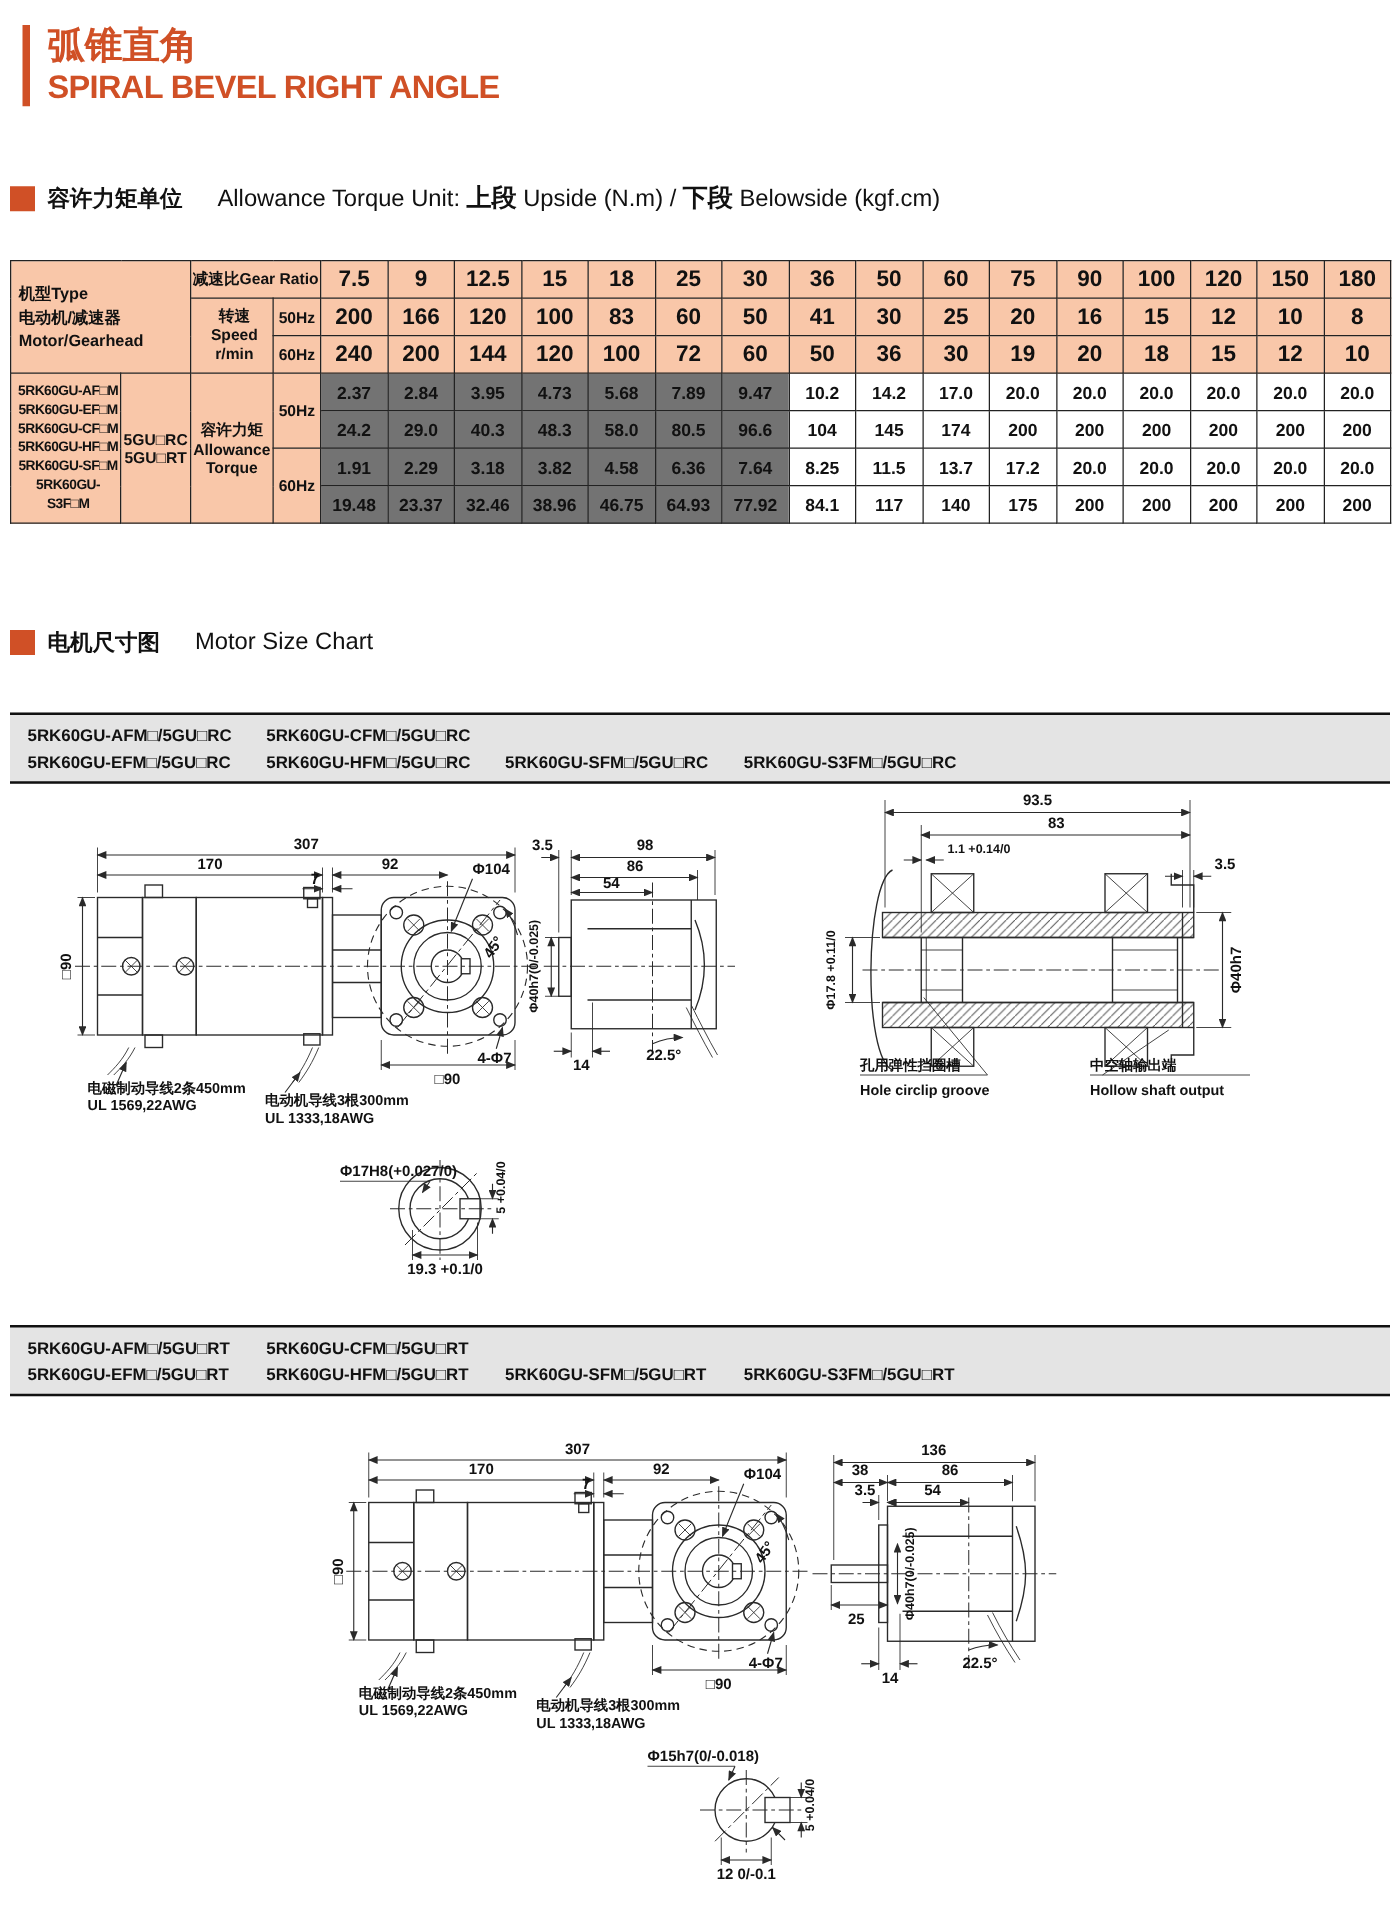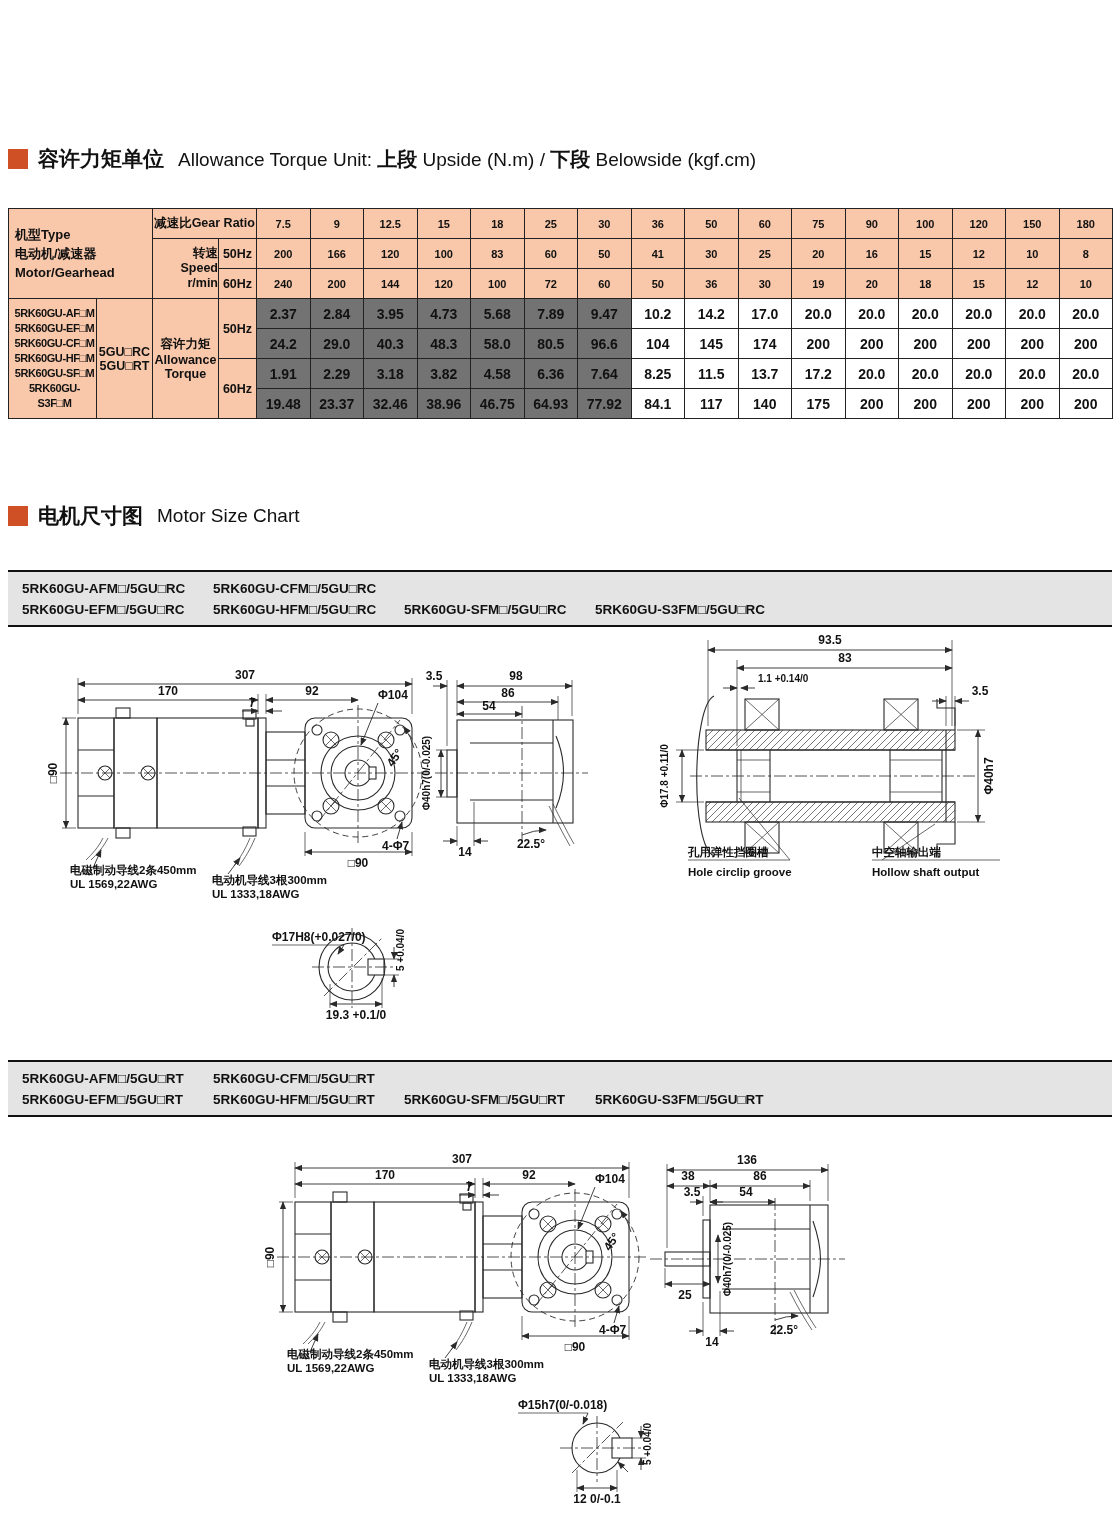--- a/index.html
+++ b/index.html
@@ -5,34 +5,34 @@
   html,body{margin:0;padding:0;background:#fff;}
   .page{position:relative;width:1120px;height:1534px;background:#fff;overflow:hidden;
         font-family:"Liberation Sans","DejaVu Sans",sans-serif;color:#111;}
   
   .title{position:absolute;left:18px;top:20px;border-left:6px solid #d05026;padding-left:14px;}
   .title .zh{font-size:30px;font-weight:bold;color:#d05026;line-height:34px;}
   .title .en{font-size:26px;font-weight:bold;color:#d05026;line-height:31px;letter-spacing:-0.5px;}
   
   .shead{position:absolute;left:8px;display:flex;align-items:center;}
   .sq{width:20px;height:20px;background:#d05026;margin-right:10px;flex:none;}
-  .shead .zh{font-size:21px;font-weight:bold;margin-right:14px;white-space:nowrap;}
+  .shead .zh{font-size:18px;font-weight:bold;margin-right:28px;white-space:nowrap;}
   .shead .en{font-size:19px;white-space:nowrap;}
   .shead .en b{font-size:20px;}
   
   table.tbl{position:absolute;top:208px;left:8px;width:1104px;border-collapse:collapse;table-layout:fixed;}
   .tbl th,.tbl td{border:1px solid #222;padding:0;text-align:center;vertical-align:middle;}
   .tbl tr{height:30px;}
   .tbl th{background:#f9c7a9;font-weight:bold;}
-  .tbl .num{font-size:11px;}
+  .tbl .num{font-size:18px;}
   .tbl .sm{font-size:12.5px;}
   .tbl td{font-size:14px;font-weight:bold;background:#fff;}
   .tbl td.g{background:#737373;}
   .tbl .lt{text-align:left;padding-left:6px;font-size:13px;line-height:19px;}
-  .tbl .lt2{text-align:right;padding-left:4px;font-size:12.5px;line-height:15px;margin-top:44px;}
+  .tbl .lt2{text-align:center;padding-left:4px;font-size:12.5px;line-height:15px;margin-top:44px;}
   .tbl .models{text-align:center;padding-left:4px;font-size:11px;line-height:15px;letter-spacing:-0.4px;}
   
   .bar{position:absolute;left:8px;width:1090px;background:#e4e4e4;border-top:2px solid #111;
        border-bottom:2px solid #111;padding:6px 0 5px 14px;}
   .bar .r{display:flex;height:21px;align-items:center;}
   .bar span{width:191px;font-weight:bold;font-size:13.5px;white-space:nowrap;flex:none;}
   
   svg{position:absolute;left:0;}
   svg line,svg path,svg rect,svg circle{fill:none;stroke:#2a2a2a;stroke-width:1.1;}
   svg .dim{stroke-width:0.9;}
@@ -42,20 +42,24 @@
   svg text{fill:#111;stroke:none;font-family:"Liberation Sans","DejaVu Sans",sans-serif;}
   svg .dt{font-size:12px;font-weight:bold;}
   svg .ds{font-size:10px;font-weight:bold;}
   svg .lb{font-size:11.5px;font-weight:bold;}
 </style>
 </head>
 <body>
 
 <div class="page">
 
+  <div class="title">
+    <div class="zh">弧锥直角</div>
+    <div class="en">SPIRAL BEVEL RIGHT ANGLE</div>
+  </div>
 
   <div class="shead" style="top:145px;">
     <span class="sq"></span>
     <span class="zh">容许力矩单位</span>
     <span class="en">
       <span>Allowance Torque Unit:</span>
       <b>上段</b>
       <span>Upside (N.m) /</span>
       <b>下段</b>
       <span>Belowside (kgf.cm)</span>

